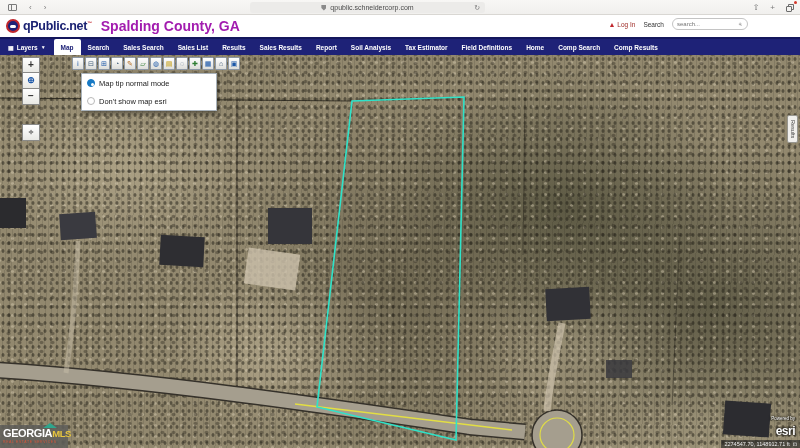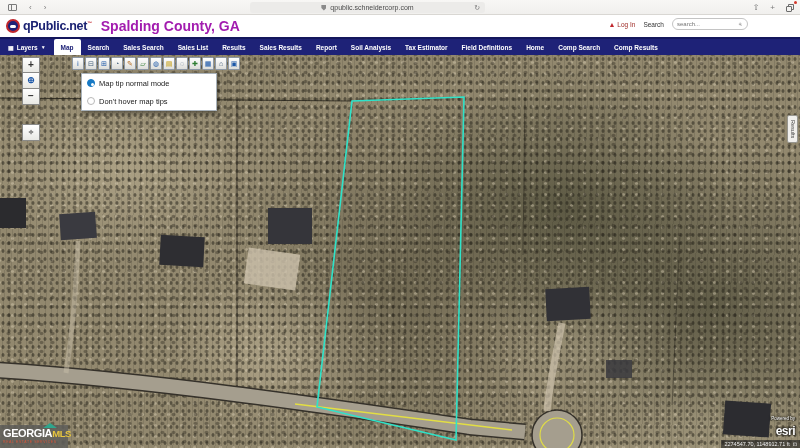--- a/index.html
+++ b/index.html
@@ -254,21 +254,21 @@
         <div class="tbtn" style="color: rgb(27, 87, 168);">▣</div>
       </div>
 
     <div class="maptip" id="maptip">
         <div class="maptip-row">
           <span class="radio sel"></span>
           <span>Map tip normal mode</span>
         </div>
         <div class="maptip-row">
           <span class="radio"></span>
-          <span>Don't hover map tips</span>
+          <span>Don't show map esri</span>
         </div>
       </div>
 
     <div class="results-tab">Results</div>
 
     <div class="mls-box">
       <div class="mls-row">
         <span class="mls-georgia">GEORGIA</span>
         <span class="mls-mls">MLS</span>
         <span class="mls-roof"></span>

